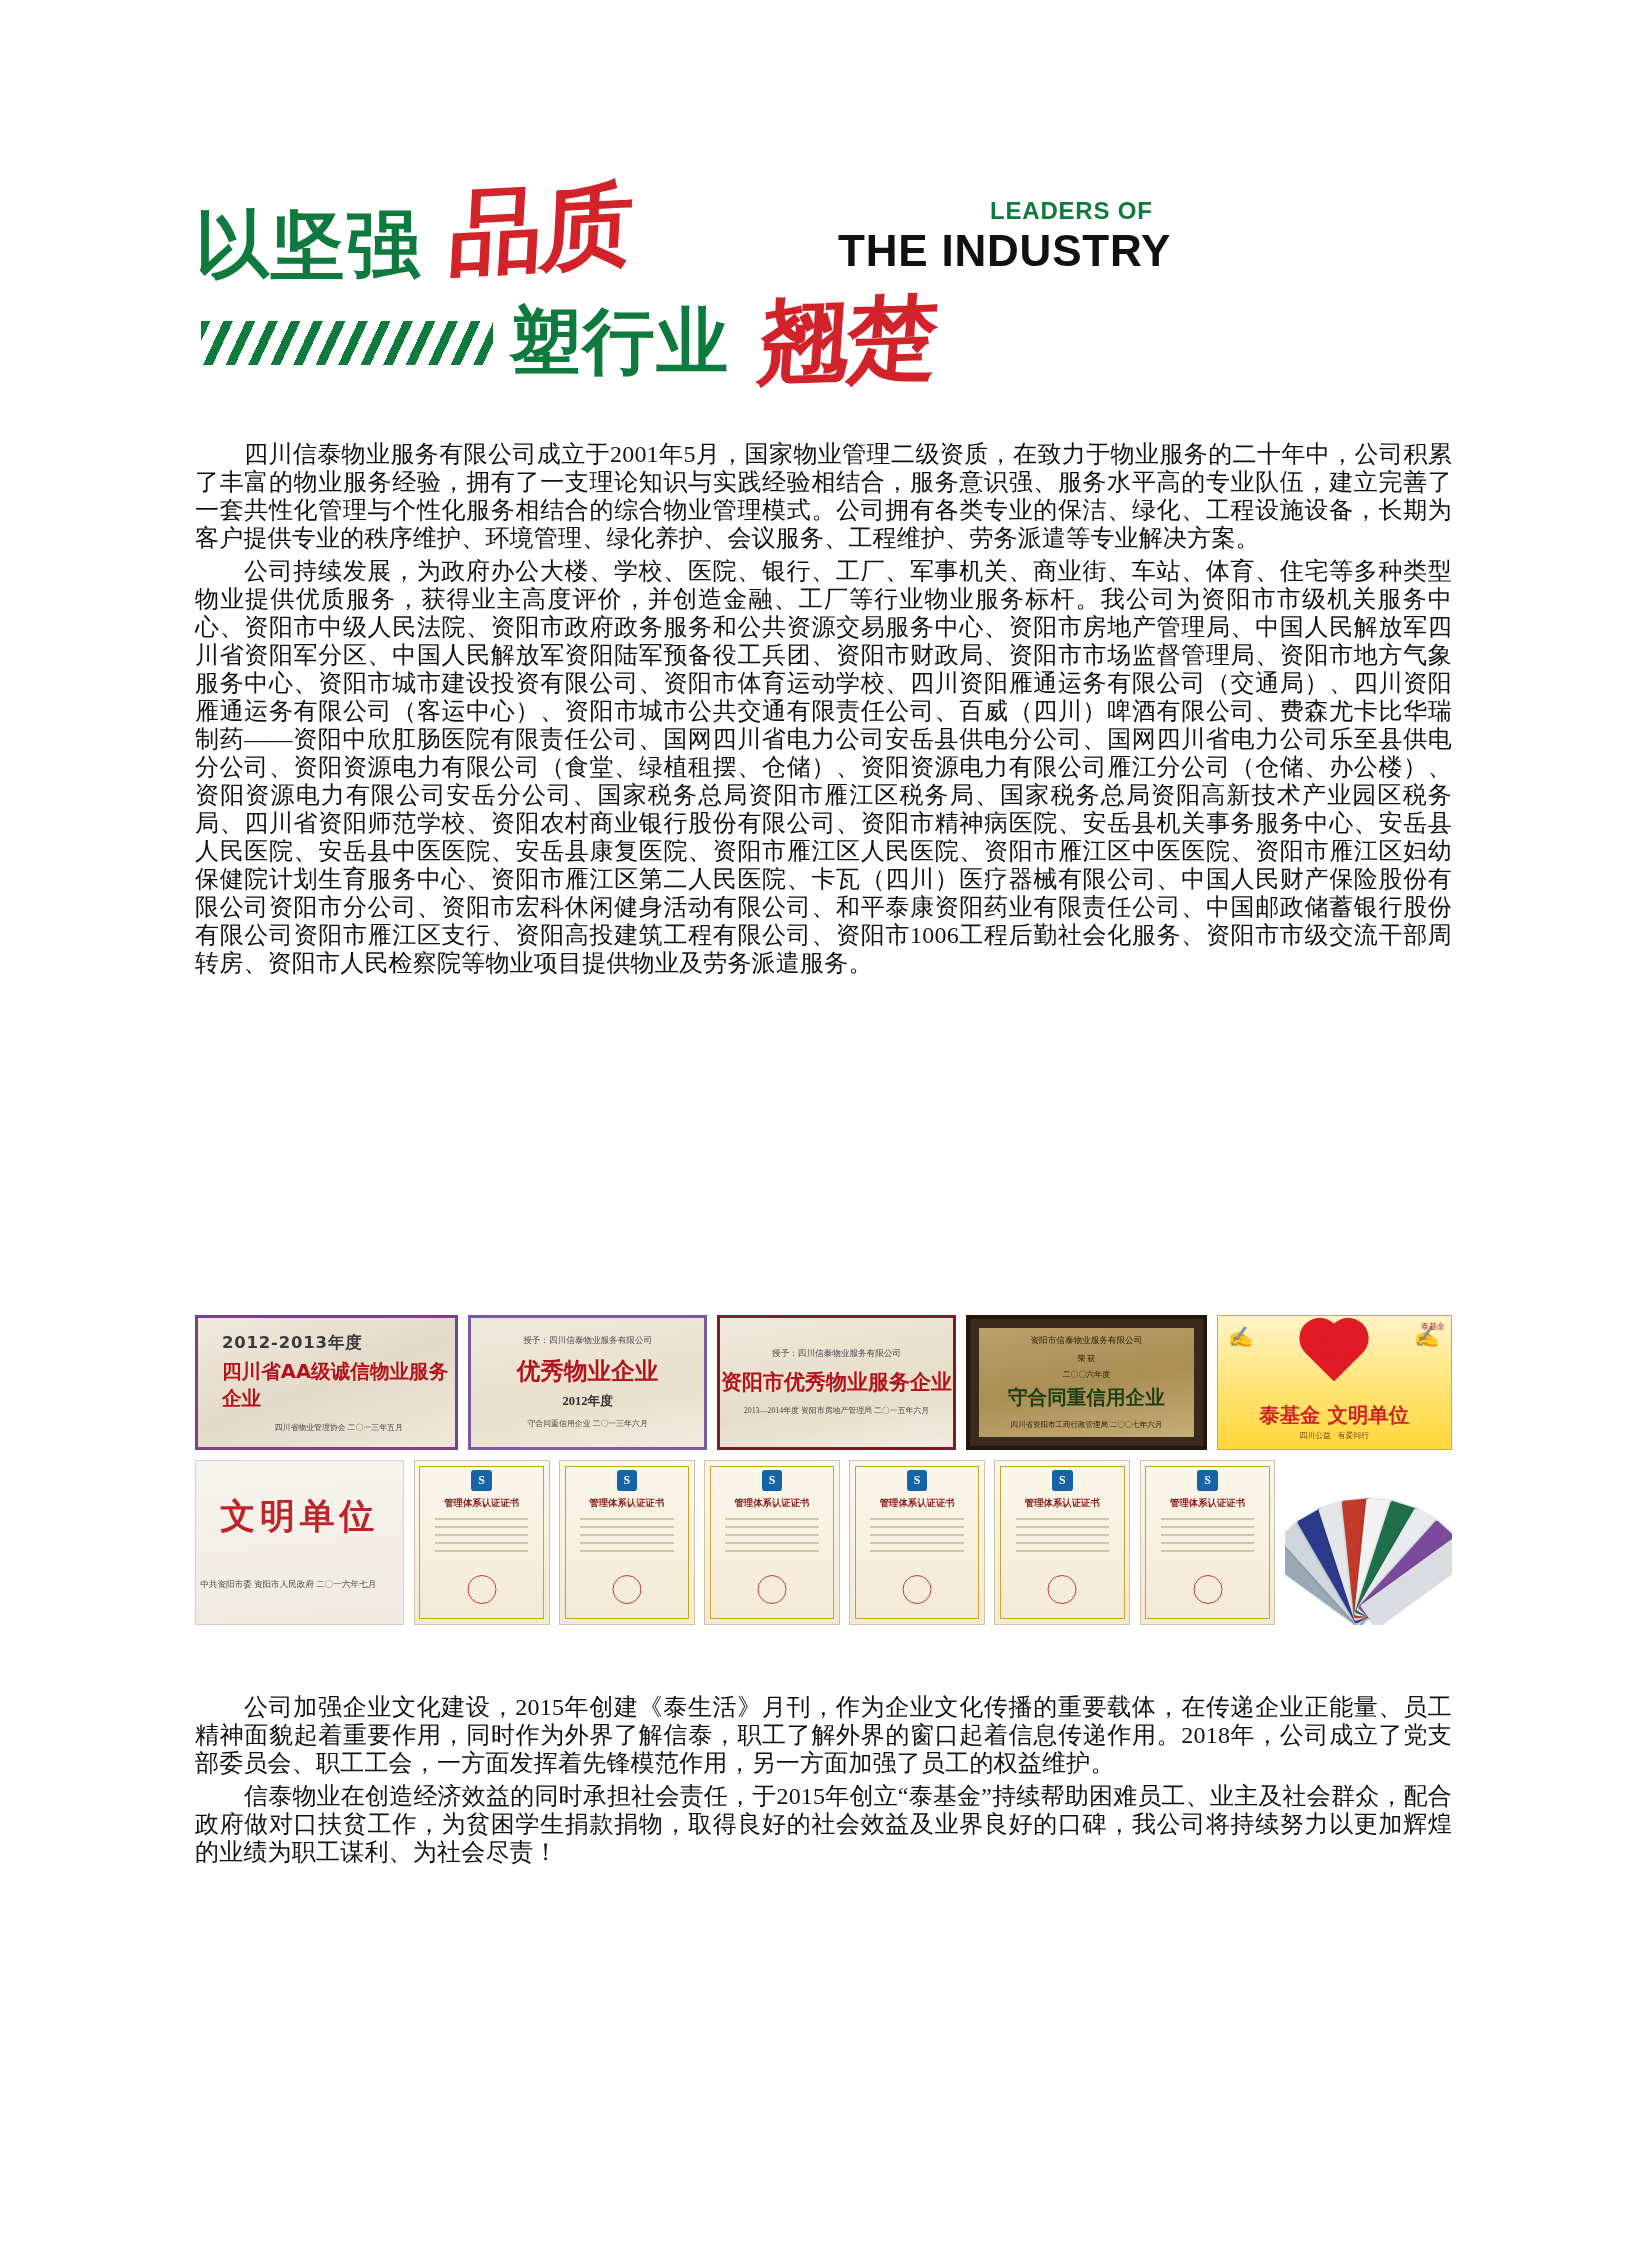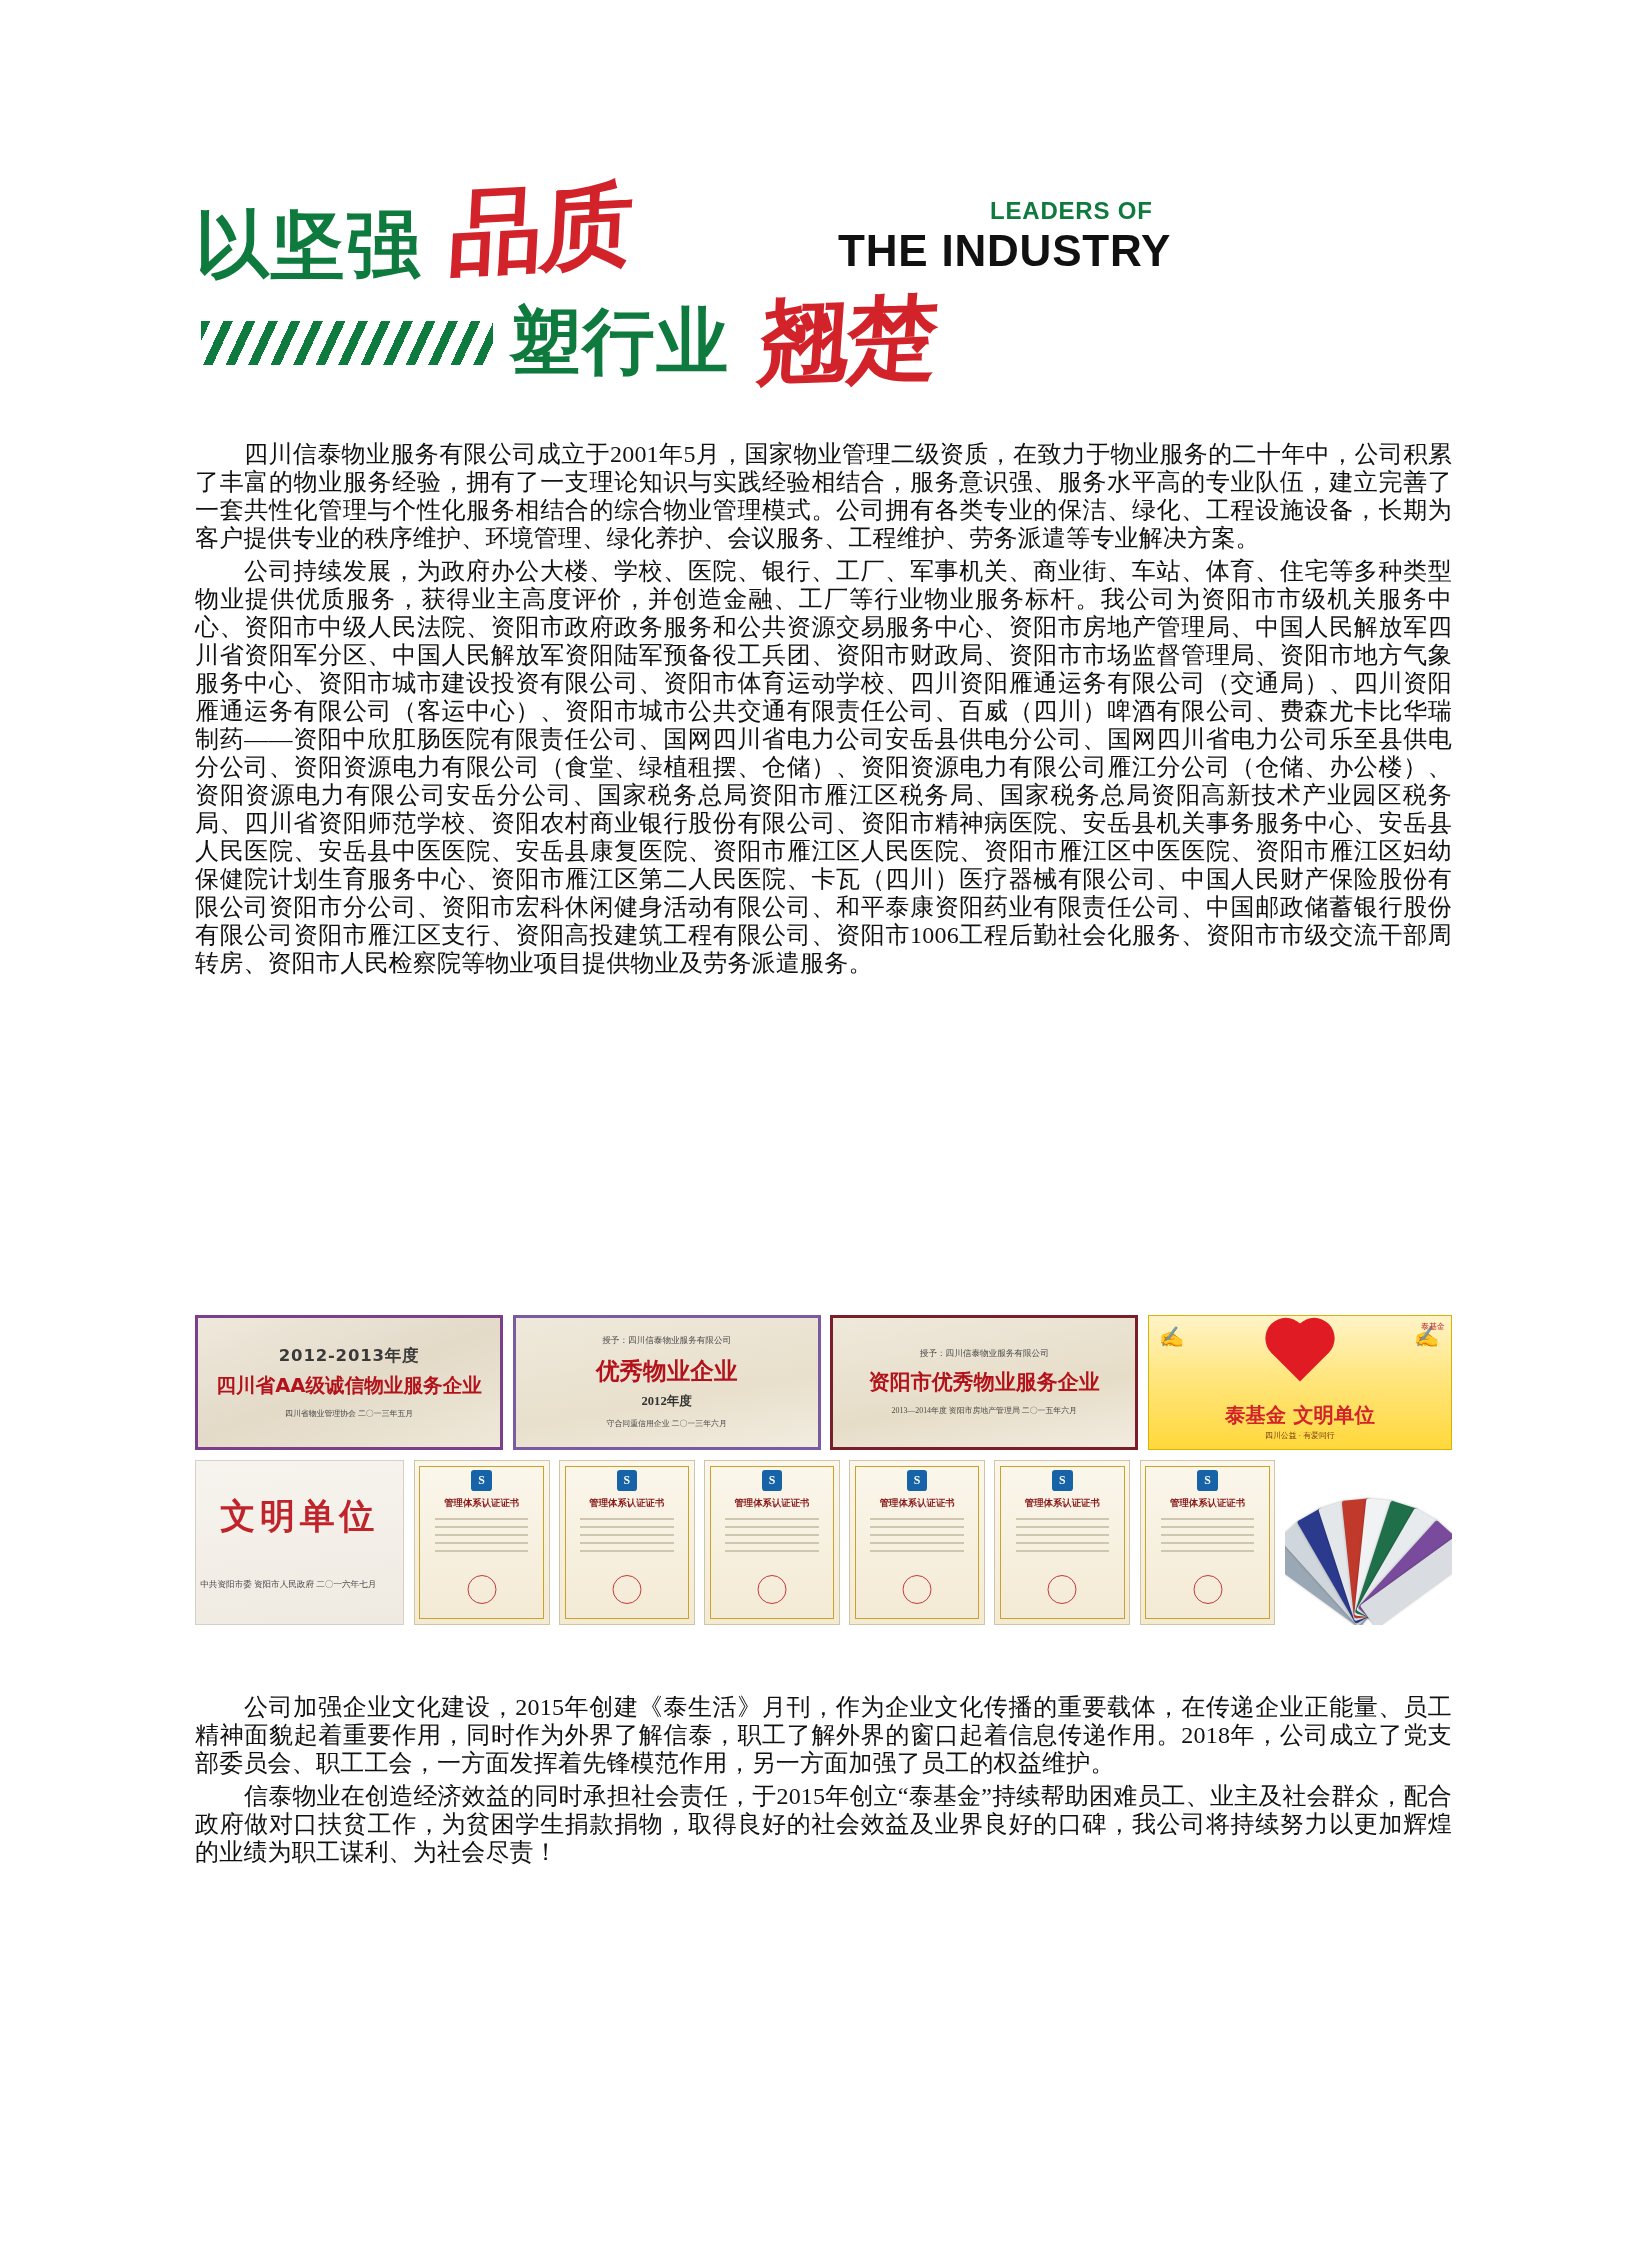--- a/index.html
+++ b/index.html
@@ -167,22 +167,22 @@
     border: 0.8px solid #c9c4bb;
     box-sizing: border-box;
   }
 
   
   .c1 {
     background: linear-gradient(160deg, #efe9dd 0%, #e3dac8 50%, #efe8d8 100%);
     border: 3.9px solid #7b3f8c;
     display: flex;
     flex-direction: column;
-    align-items: center;
     justify-content: center;
+    padding-left: 24px;
   }
   .c1 .yr {
     font-family: "DejaVu Sans", sans-serif;
     font-weight: bold;
     font-size: 16.5px;
     color: #3a3a3a;
     margin-bottom: 4.7px;
     letter-spacing: 0.8px;
   }
   .c1 .ttl {
@@ -511,20 +511,30 @@
     </div>
 
     <div class="cert c3">
       <div class="top">授予：四川信泰物业服务有限公司</div>
       <div class="ttl">资阳市优秀物业服务企业</div>
       <div class="sub">2013—2014年度
 资阳市房地产管理局
 二〇一五年六月</div>
     </div>
 
+    <div class="cert c4">
+      <div class="inner">
+        <div class="top">资阳市信泰物业服务有限公司</div>
+        <div class="mid">荣 获</div>
+        <div class="mid">二〇〇六年度</div>
+        <div class="ttl">守合同重信用企业</div>
+        <div class="sub">四川省资阳市工商行政管理局
+二〇〇七年六月</div>
+      </div>
+    </div>
 
     <div class="cert c5">
       <div class="hands">
           <span>✍</span>
           <span>✍</span>
         </div>
       <div class="heart"></div>
       <div class="logo">泰基金</div>
       <div class="ttl">泰基金 文明单位</div>
       <div class="foot">四川公益 · 有爱同行</div>

